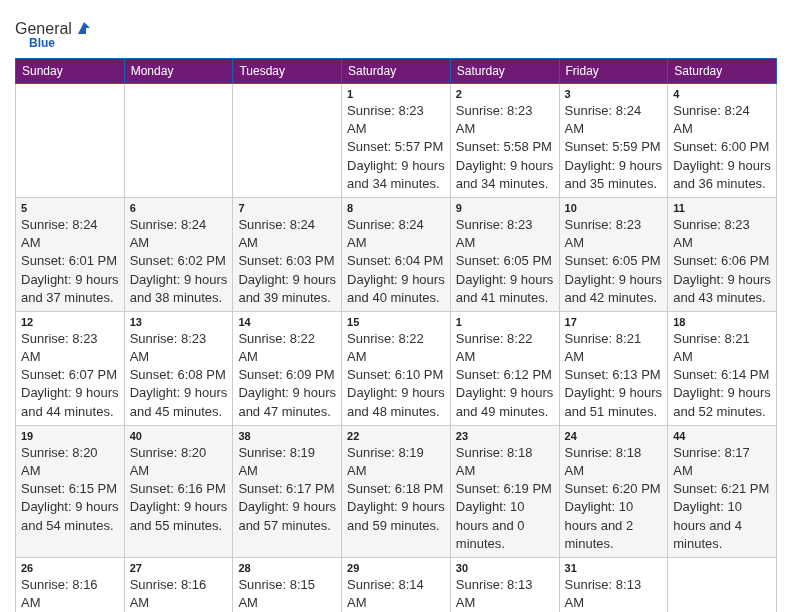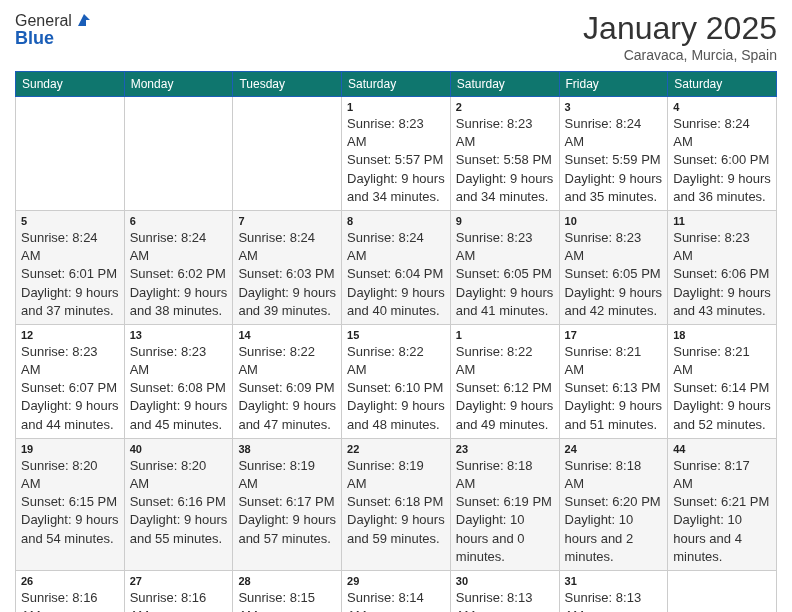--- a/index.html
+++ b/index.html
@@ -7,21 +7,21 @@
       font-family: Arial, sans-serif;
       background: #fff;
       width: 792px;
       height: 612px;
       overflow: hidden;
     }
     .page {
       width: 792px;
       height: 612px;
       background: #fff;
-      padding: 10px 15px 10px 15px;
+      padding: 18px 15px 10px 15px;
     }
     .header {
       display: flex;
       justify-content: space-between;
       align-items: flex-start;
       margin-bottom: 8px;
     }
     .logo {
       display: flex;
       align-items: center;
@@ -79,42 +79,38 @@
     .empty-cell {
       background: #f9f9f9;
     }
     tr:nth-child(even) td {
       background: #f5f5f5;
     }
     tr:nth-child(odd) td {
       background: #fff;
     }
     .calendar thead tr th {
-      background-color: #0f766e;
+      background-color: #701a75;
     }
   </style>
 </head>
 <body>
 
 <div class="page">
   <div class="header">
     <div class="logo">
       <div style="display:flex;flex-direction:column;align-items:flex-start;">
         <div style="display:flex;align-items:center;">
           <span class="logo-general">General</span>
           <svg width="20" height="20" viewBox="0 0 20 20" style="margin-left:2px;margin-bottom:2px;">
             <polygon points="4,16 10,4 16,10 12,10 12,16" fill="#1a5eb8"></polygon>
           </svg>
         </div>
-        <span class="logo-blue" style="font-size:18px;font-weight:bold;color:#1a5eb8;margin-top:-4px;">Blue</span>
+        <span class="logo-blue" style="font-size:12px;font-weight:bold;color:#1a5eb8;margin-top:-4px;margin-left:14px;">Blue</span>
       </div>
-    </div>
-    <div class="title-block">
-      <div class="month-title">January 2025</div>
-      <div class="location">Caravaca, Murcia, Spain</div>
     </div>
   </div>
 
   <table class="calendar">
     <thead>
       <tr>
         <th>Sunday</th>
         <th>Monday</th>
         <th>Tuesday</th>
         <th>Saturday</th>

